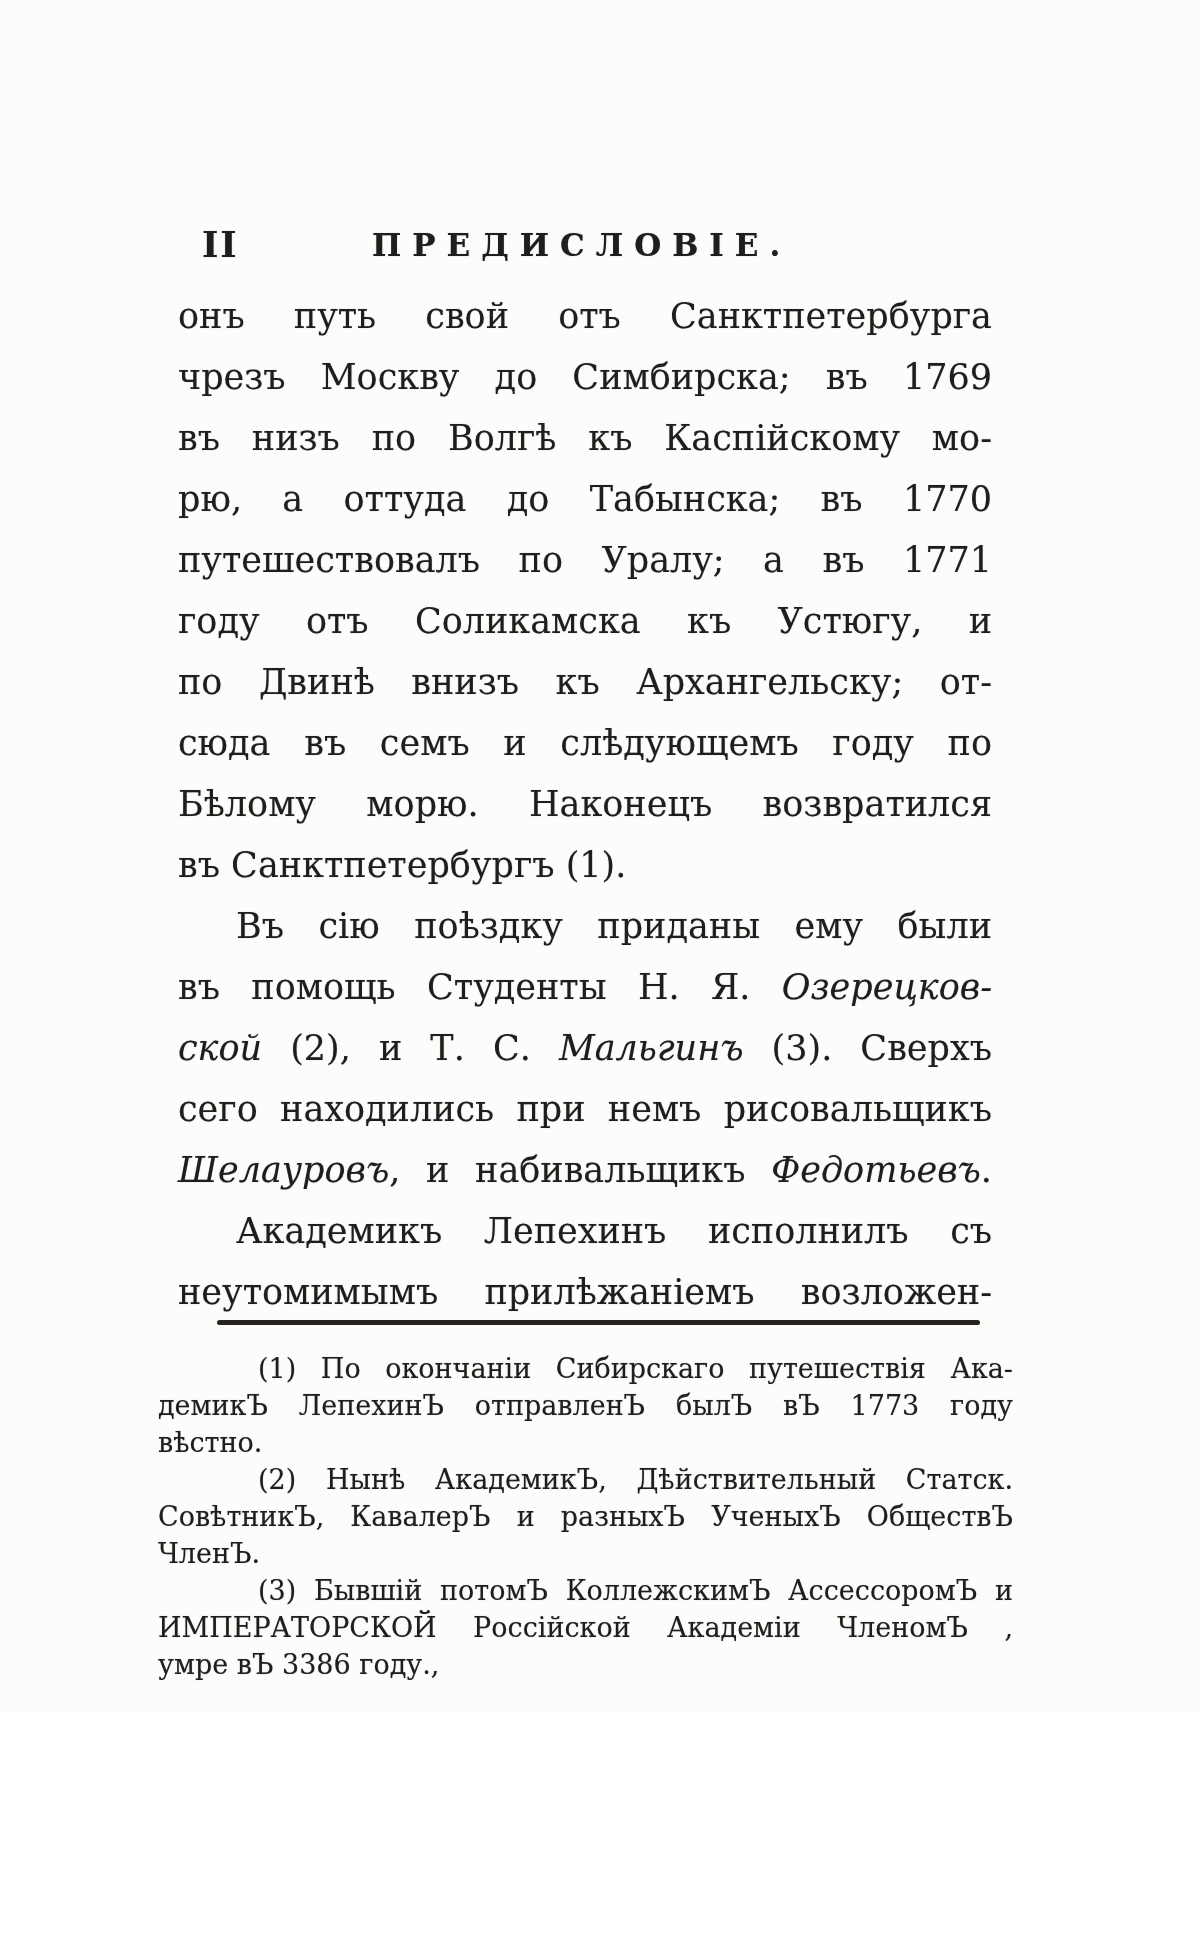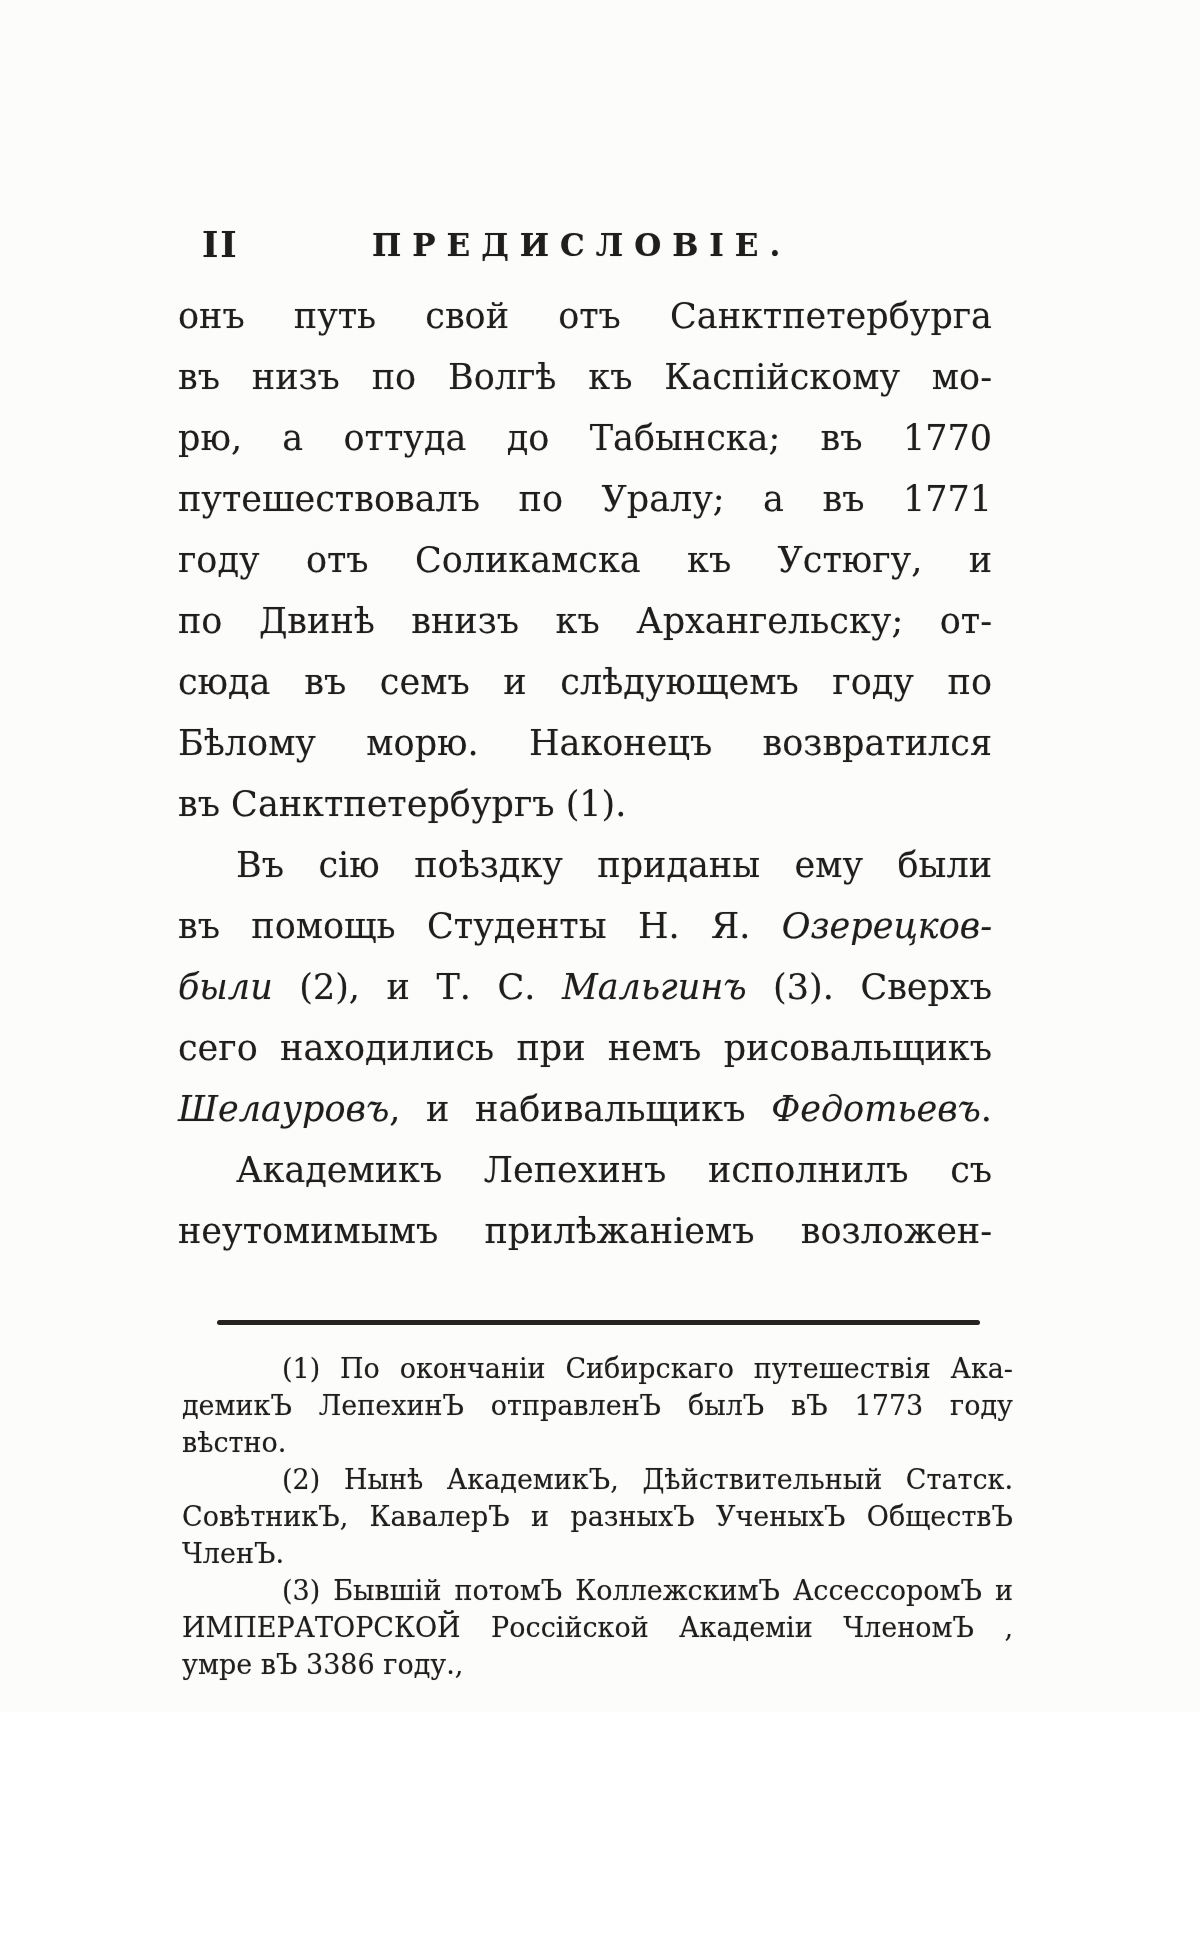--- a/index.html
+++ b/index.html
@@ -66,21 +66,20 @@
     left: 158px;
     top: 1350px;
     width: 855px;
     font-size: 27px;
     text-shadow: 0 0 1px rgba(30,28,26,.4);
   }
   .fline {
     height: 37px;
     line-height: 37px;
     text-align: left;
-    margin-left: 24px;
   }
   .fline.just { text-align: justify; text-align-last: justify; }
   .fline.ind  { padding-left: 100px; }
   
   .watermark {
     position: absolute;
     left: 852px;
     top: 1840px;
     font-family: "DejaVu Sans", sans-serif;
     font-size: 28px;
@@ -92,31 +91,32 @@
 <body>
 
 <div class="page">
 
   <div class="page-num">II</div>
 
   <div class="preface-title">ПРЕДИСЛОВІЕ.</div>
 
   <div class="body-text">
       <div class="bline just"><span>онъ путь свой отъ Санктпетербурга</span></div>
+      <div class="bline just"><span>чрезъ Москву до Симбирска; въ 1769</span></div>
       <div class="bline just"><span>въ низъ по Волгѣ къ Каспійскому мо-</span></div>
       <div class="bline just"><span>рю, а оттуда до Табынска; въ 1770</span></div>
       <div class="bline just"><span>путешествовалъ по Уралу; а въ 1771</span></div>
       <div class="bline just"><span>году отъ Соликамска къ Устюгу, и</span></div>
       <div class="bline just"><span>по Двинѣ внизъ къ Архангельску; от-</span></div>
       <div class="bline just"><span>сюда въ семъ и слѣдующемъ году по</span></div>
       <div class="bline just"><span>Бѣлому морю. Наконецъ возвратился</span></div>
       <div class="bline"><span>въ Санктпетербургъ (1).</span></div>
       <div class="bline just ind"><span>Въ сію поѣздку приданы ему были</span></div>
       <div class="bline just"><span>въ помощь Студенты Н. Я. </span><span class="it">Озерецков-</span></div>
-      <div class="bline just"><span class="it">были</span><span> (2), и Т. С. </span><span class="it">Мальгинъ</span><span> (3). Сверхъ</span></div>
+      <div class="bline just"><span class="it">ской</span><span> (2), и Т. С. </span><span class="it">Мальгинъ</span><span> (3). Сверхъ</span></div>
       <div class="bline just"><span>сего находились при немъ рисовальщикъ</span></div>
       <div class="bline just"><span class="it">Шелауровъ</span><span>, и набивальщикъ </span><span class="it">Федотьевъ</span><span>.</span></div>
       <div class="bline just ind"><span>Академикъ Лепехинъ исполнилъ съ</span></div>
       <div class="bline just"><span>неутомимымъ прилѣжаніемъ возложен-</span></div>
     </div>
 
   <div class="fn-rule"></div>
 
   <div class="footnotes">
       <div class="fline just ind">(1) По окончаніи Сибирскаго путешествія Ака-</div>

